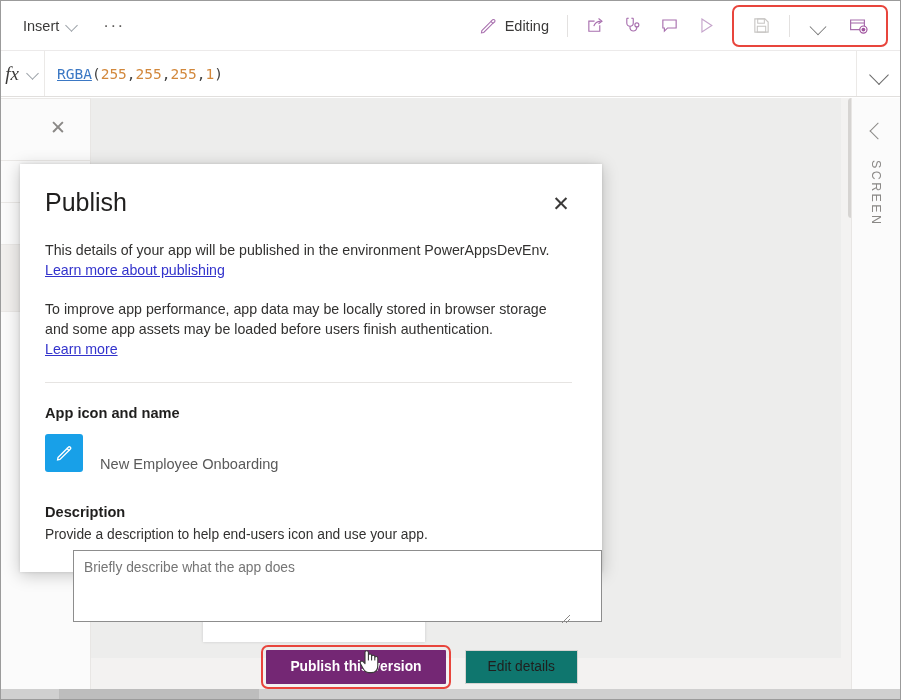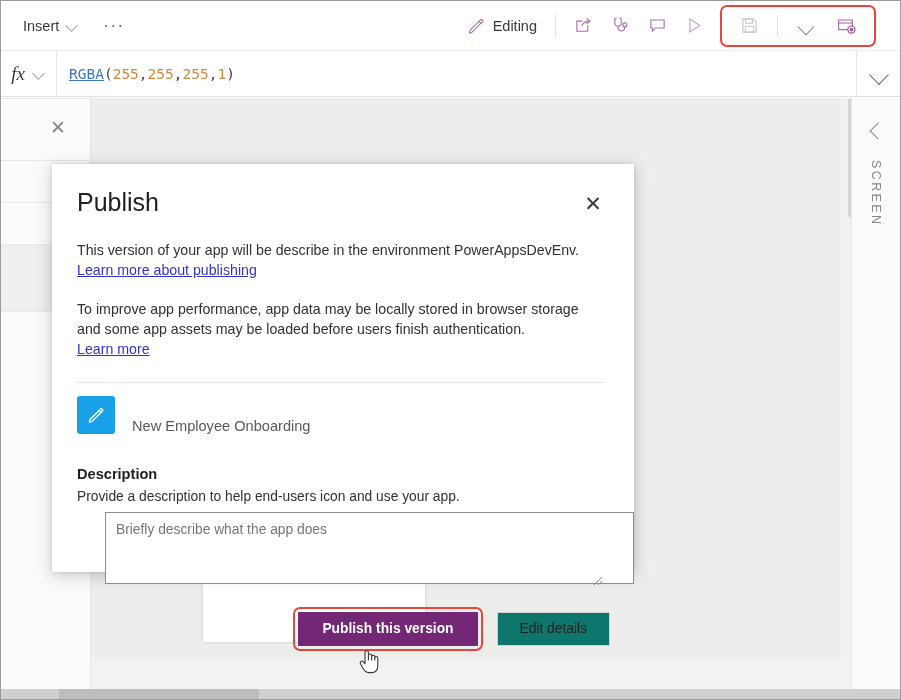--- a/index.html
+++ b/index.html
@@ -19,21 +19,21 @@
   }
 
   
   .cmdbar {
     position:absolute; left:0; top:0; width:899px; height:50px;
     background:#ffffff;
     border-bottom:1px solid #eceaea;
     display:flex; align-items:center;
   }
   .cmd-left { display:flex; align-items:center; padding-left:14px; gap:2px; }
-  .cmd-right { margin-left:auto; display:flex; align-items:center; padding-right:24px; gap:2px;}
+  .cmd-right { margin-left:auto; display:flex; align-items:center; padding-right:12px; gap:2px;}
   .cmd-btn {
     display:flex; align-items:center; gap:7px;
     height:34px; padding:0 8px; border-radius:3px;
     color:#323130; font-size:14.5px; cursor:default;
     white-space:nowrap;
   }
   .cmd-btn .lbl { color:#3b3a39; font-size:14.5px; }
   .chev {
     width:13px; height:13px; display:inline-block; position:relative;
   }
@@ -54,21 +54,21 @@
   }
   .hilite-group .cmd-btn { padding:0 10px; }
 
   
   .fxbar {
     position:absolute; left:0; top:50px; width:899px; height:46px;
     background:#ffffff; border-bottom:1px solid #e1dfdd;
     display:flex; align-items:center;
   }
   .fx-left {
-    width:56px; height:100%;
+    width:44px; height:100%;
     display:flex; align-items:center; justify-content:center; gap:8px;
     border-right:1px solid #ebe9e7;
   }
   .fx-glyph { font-family:"Liberation Serif", serif; font-style:italic; font-size:19px; color:#3b3a39; }
   .fx-input {
     flex:1; height:100%; display:flex; align-items:center;
     padding-left:12px; font-family:"DejaVu Sans Mono", monospace;
     font-size:14.5px; letter-spacing:0px;
   }
   .tok-fn { color:#3b78c4;text-decoration:underline; }
@@ -167,21 +167,20 @@
     position:absolute; left:0; top:688px; width:899px; height:10px;
     background:#bdbdbd;
   }
   .statusstrip .seg { position:absolute; top:0; height:10px; background:#d0d0d0; }
 
   
   .dialog {
     position:absolute; left:19px; top:163px; width:582px; height:408px;
     background:#ffffff;
     box-shadow:0 3px 16px rgba(0,0,0,0.22), 0 0 3px rgba(0,0,0,0.12);
-    margin-left:32px;
   }
   .dlg-inner { padding:26px 28px 0 25px; }
   .dlg-titlerow { display:flex; align-items:flex-start; }
   .dlg-title {
     font-size:25px; color:#201f1e; font-weight:400; line-height:1;
     font-family:"Liberation Sans", sans-serif;
   }
   .dlg-close {
     margin-left:auto; width:26px; height:26px; color:#3b3a39; font-size:21px;
     display:flex; align-items:center; justify-content:center; cursor:pointer;
@@ -435,28 +434,29 @@
     <div class="seg" style="left:258px; width:641px;"></div>
   </div>
 
   <div class="dialog">
     <div class="dlg-inner">
       <div class="dlg-titlerow">
         <div class="dlg-title">Publish</div>
         <div class="dlg-close">✕</div>
       </div>
 
-      <div class="dlg-p">This version of your app will be describe in the environment PowerAppsDevEnv.</div>
+      <div class="dlg-p">This details of your app will be published in the environment PowerAppsDevEnv.</div>
       <a class="dlg-link">Learn more about publishing</a>
 
       <div class="dlg-p tight">To improve app performance, app data may be locally stored in browser storage and some app assets may be loaded before users finish authentication.</div>
       <a class="dlg-link">Learn more</a>
 
       <div class="dlg-hr"></div>
 
+      <div class="sec-head">App icon and name</div>
       <div class="appname-row">
         <div class="app-tile">
           <svg width="20" height="20" viewBox="0 0 20 20">
             <path d="M4 14.6 L13.1 5.5 L15 7.4 L5.9 16.5 L3.6 17 Z" fill="none" stroke="#ffffff" stroke-width="1.35"></path>
             <path d="M13.1 5.5 L14.8 3.8 A1.5 1.5 0 0 1 16.7 5.7 L15 7.4" fill="none" stroke="#ffffff" stroke-width="1.35"></path>
           </svg>
         </div>
         <div class="app-name">New Employee Onboarding</div>
       </div>
 

